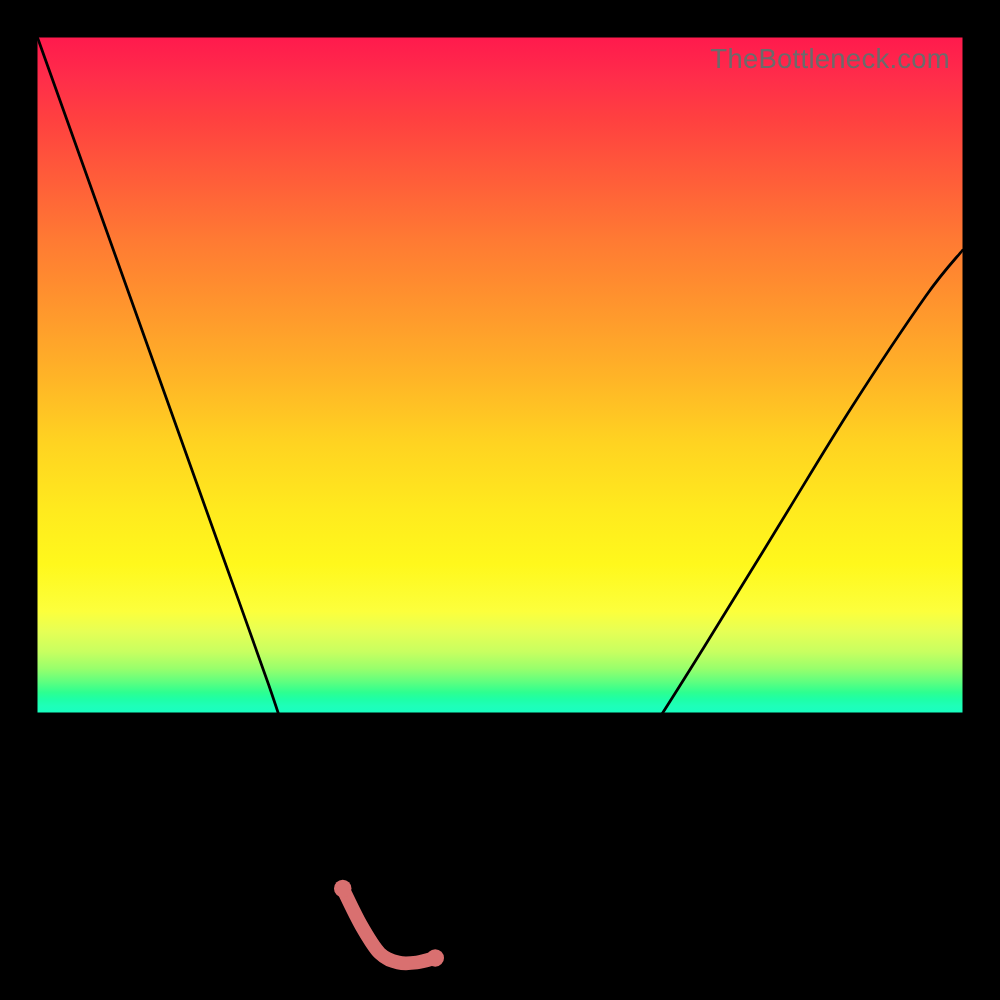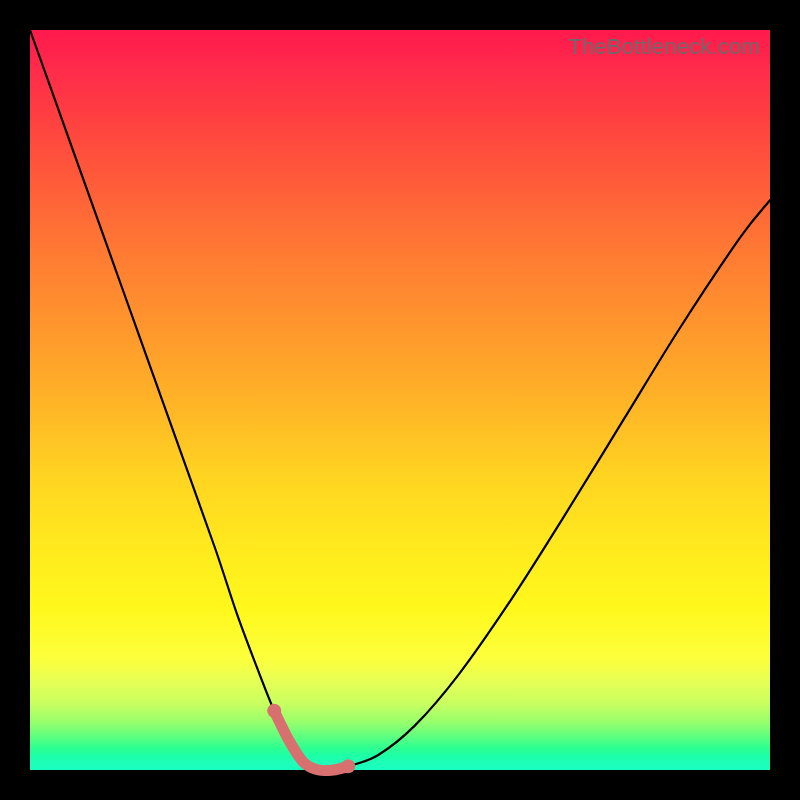--- a/index.html
+++ b/index.html
@@ -15,21 +15,21 @@
     position: relative;
     width: 800px;
     height: 800px;
     background: #000;
   }
   .plot-area {
     position: absolute;
     left: 30px;
     top: 30px;
     width: 740px;
-    height: 740px;
+    height: 540px;
     
     background: linear-gradient(to bottom,
       #ff1a4d 0%,
       #ff2d4a 6%,
       #ff4040 12%,
       #ff5a3a 20%,
       #ff7a33 30%,
       #ff962d 40%,
       #ffb327 50%,
       #ffd321 60%,

